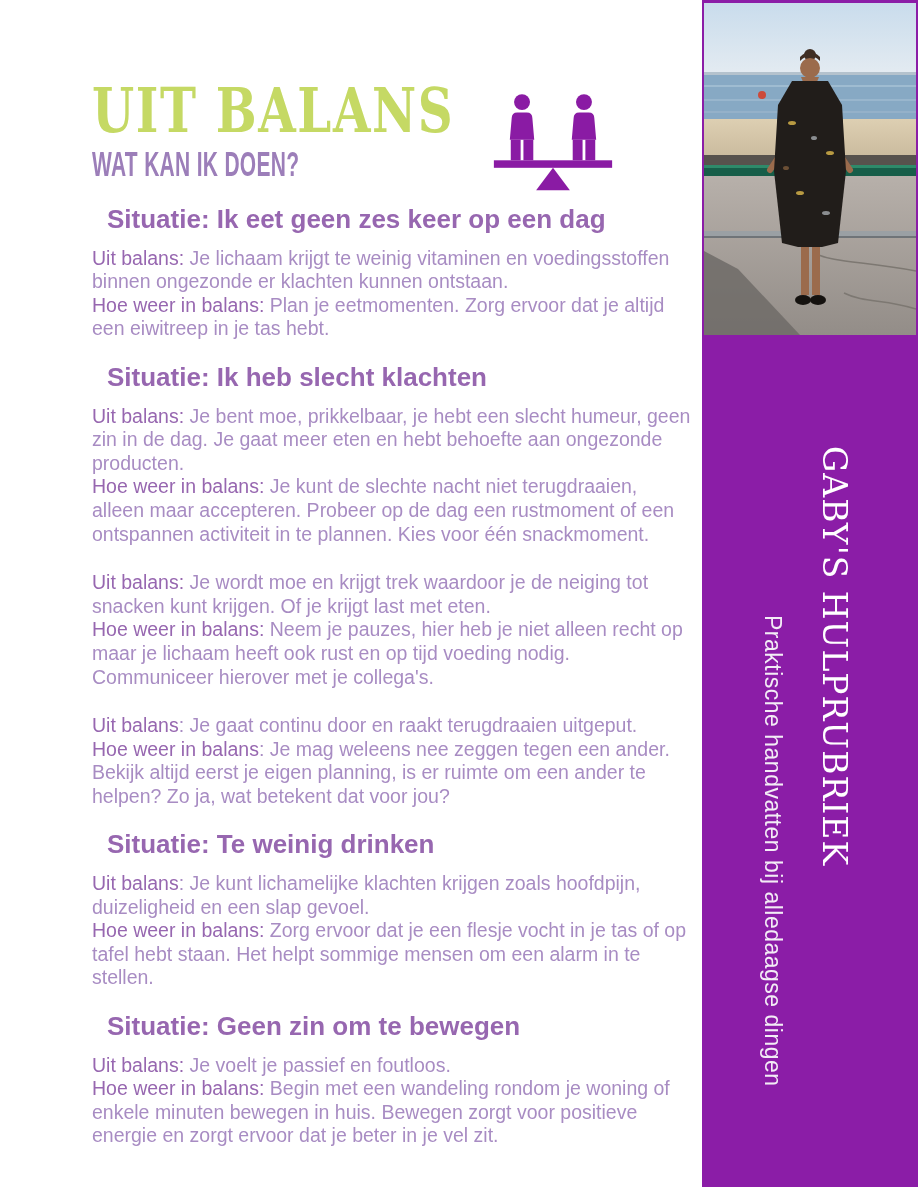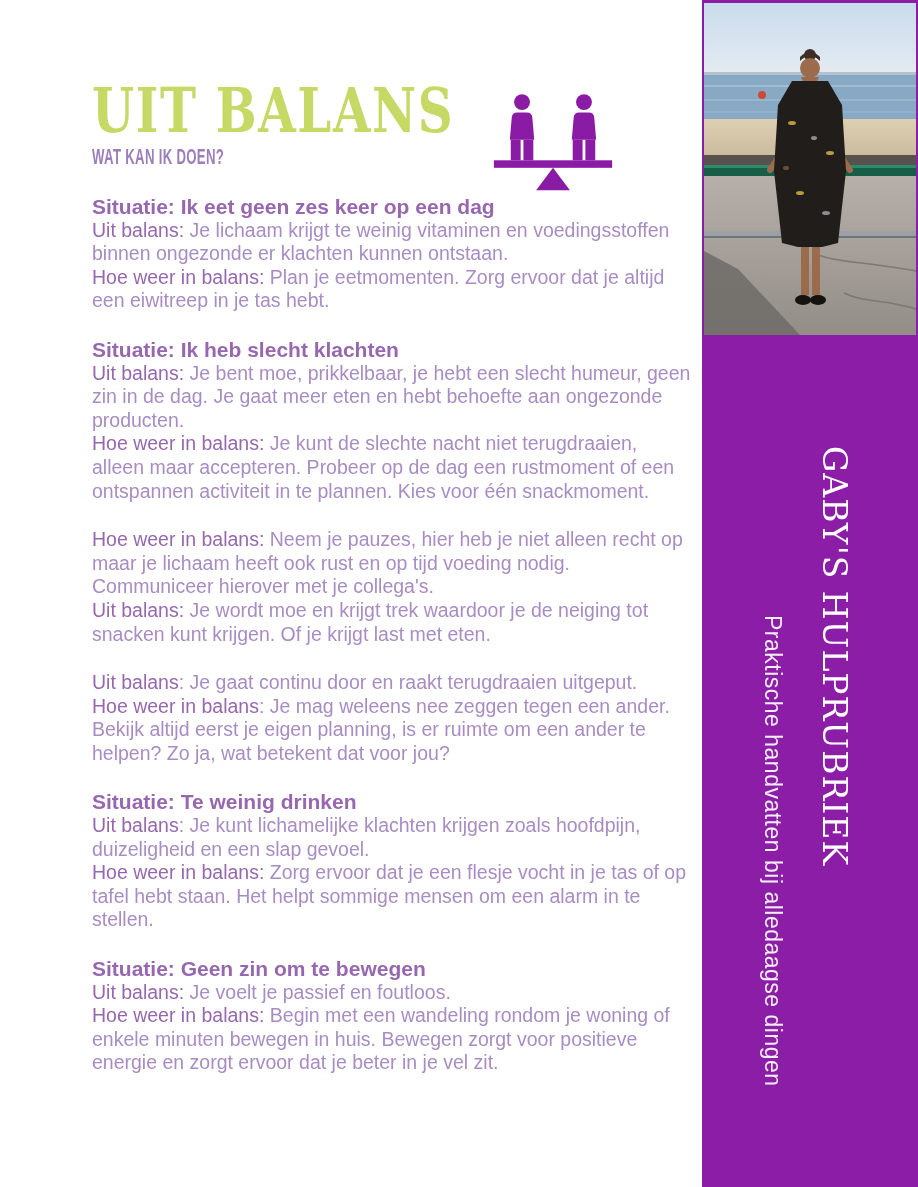--- a/index.html
+++ b/index.html
@@ -14,29 +14,29 @@
     margin:0;
     font-family:"DejaVu Serif", serif;
     font-weight:bold;
     font-size:62px;line-height:1;
     color:var(--title_green);
     white-space:nowrap;
   }
   .page-title .squeeze{display:inline-block;transform:scaleX(0.78);transform-origin:left center;letter-spacing:2px;}
   .page-subtitle{
     margin:4px 0 0 0;
-    font-weight:bold;font-size:22px;line-height:1;
+    font-weight:bold;font-size:35px;line-height:1;
     color:var(--subtitle_purple);
     white-space:nowrap;
   }
   .page-subtitle .squeeze{display:inline-block;transform:scaleX(0.60);transform-origin:left center;letter-spacing:0.5px;}
   .balance-icon{position:absolute;left:400px;top:12px;width:122px;height:100px;}
   .sections{margin-top:27px;}
   .section{margin:0 0 25px 0;font-size:19.5px;line-height:23.6px;color:var(--body_purple);}
-  .section h2{margin:0;font-size:21px;line-height:23.6px;font-weight:bold;color:var(--heading_purple);}
+  .section h2{margin:15px;font-size:26px;line-height:23.6px;font-weight:bold;color:var(--heading_purple);}
   .section p{margin:0;}
   .section strong{color:var(--heading_purple);font-weight:normal;}
   
   .sidebar{position:absolute;left:702px;top:0;width:216px;height:1187px;background:var(--panel_purple);}
   .photo{position:absolute;left:2px;top:3px;width:212px;height:332px;display:block;}
   .v-title{
     position:absolute;top:446px;left:116px;
     writing-mode:vertical-rl;
     font-family:"DejaVu Serif", serif;
     font-size:33px;line-height:1;letter-spacing:1px;
@@ -82,22 +82,22 @@
     <p><strong>Hoe weer in balans:</strong><span> Plan je eetmomenten. Zorg ervoor dat je altijd een eiwitreep in je tas hebt.</span></p>
   </section>
 
   <section class="section">
     <h2>Situatie: Ik heb slecht klachten</h2>
     <p><strong>Uit balans:</strong><span> Je bent moe, prikkelbaar, je hebt een slecht humeur, geen zin in de dag. Je gaat meer eten en hebt behoefte aan ongezonde producten.</span></p>
     <p><strong>Hoe weer in balans:</strong><span> Je kunt de slechte nacht niet terugdraaien, alleen maar accepteren. Probeer op de dag een rustmoment of een ontspannen activiteit in te plannen. Kies voor één snackmoment.</span></p>
   </section>
 
   <section class="section">
+    <p><strong>Uit balans:</strong><span> Je wordt moe en krijgt trek waardoor je de neiging tot snacken kunt krijgen. Of je krijgt last met eten.</span></p>
     <p><strong>Hoe weer in balans:</strong><span> Neem je pauzes, hier heb je niet alleen recht op maar je lichaam heeft ook rust en op tijd voeding nodig. Communiceer hierover met je collega's.</span></p>
-    <p><strong>Uit balans:</strong><span> Je wordt moe en krijgt trek waardoor je de neiging tot snacken kunt krijgen. Of je krijgt last met eten.</span></p>
   </section>
 
   <section class="section">
     <p><strong>Uit balans</strong><span>: Je gaat continu door en raakt terugdraaien uitgeput.</span></p>
     <p><strong>Hoe weer in balans</strong><span>: Je mag weleens nee zeggen tegen een ander. Bekijk altijd eerst je eigen planning, is er ruimte om een ander te helpen? Zo ja, wat betekent dat voor jou?</span></p>
   </section>
 
   <section class="section">
     <h2>Situatie: Te weinig drinken</h2>
     <p><strong>Uit balans</strong><span>: Je kunt lichamelijke klachten krijgen zoals hoofdpijn, duizeligheid en een slap gevoel.</span></p>

